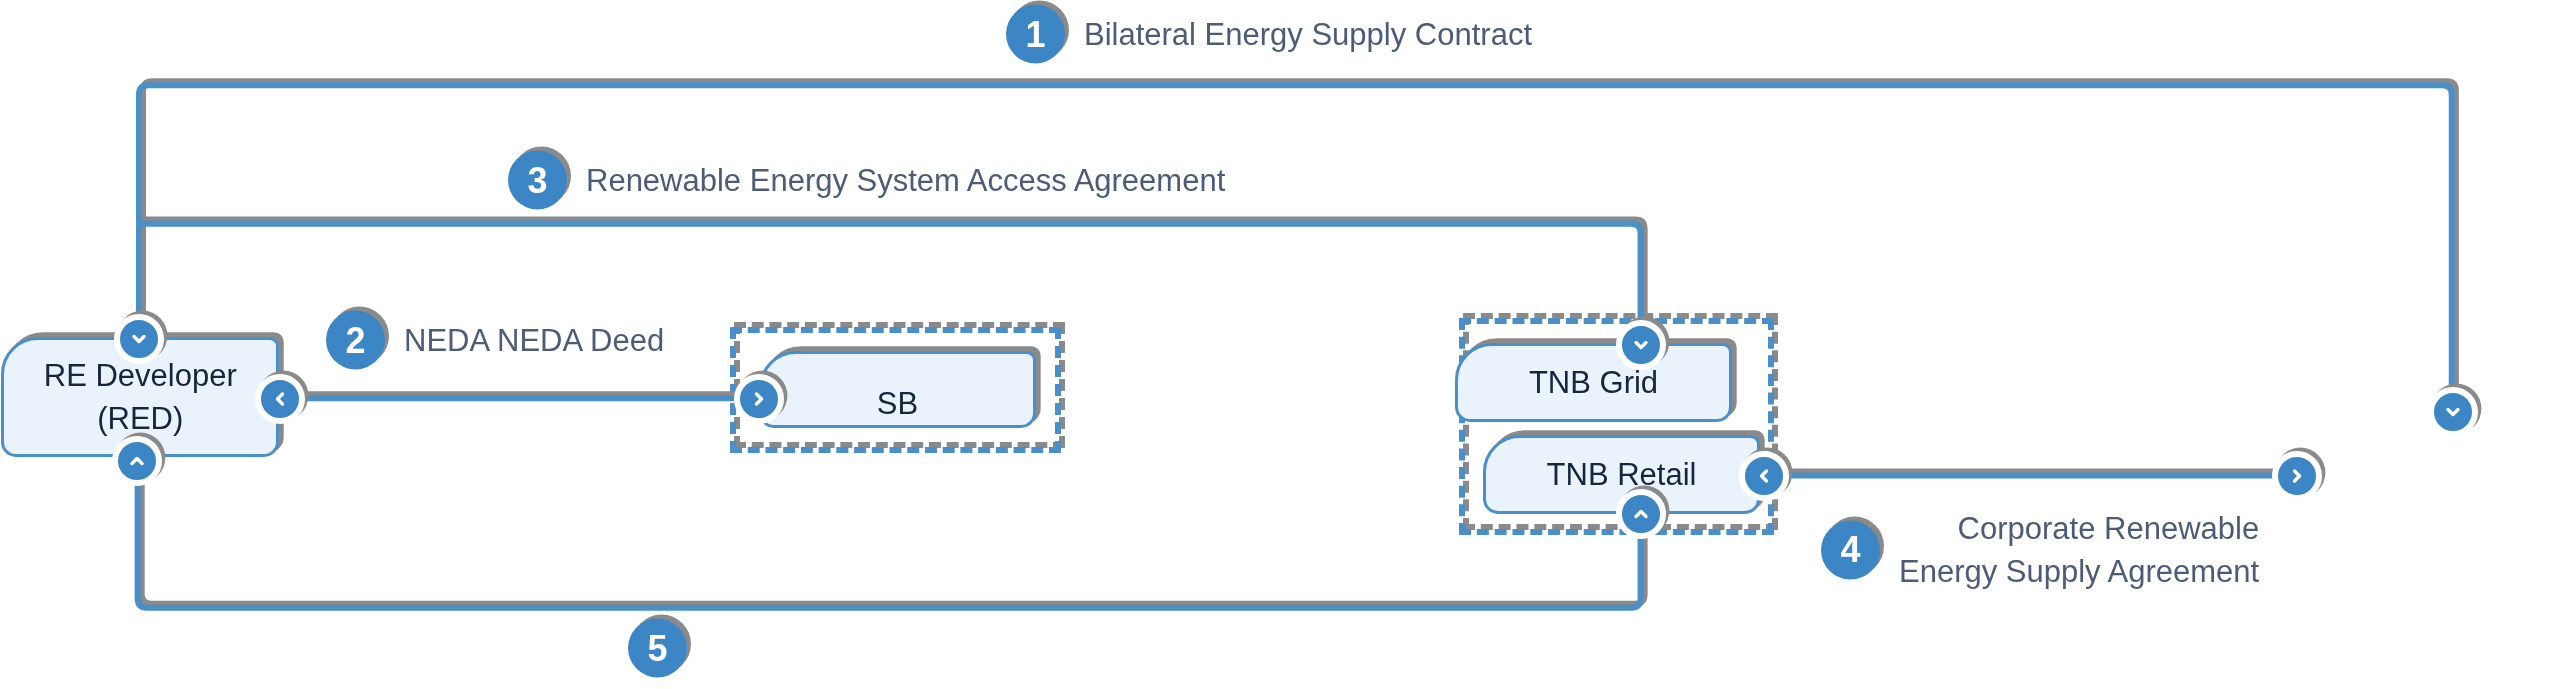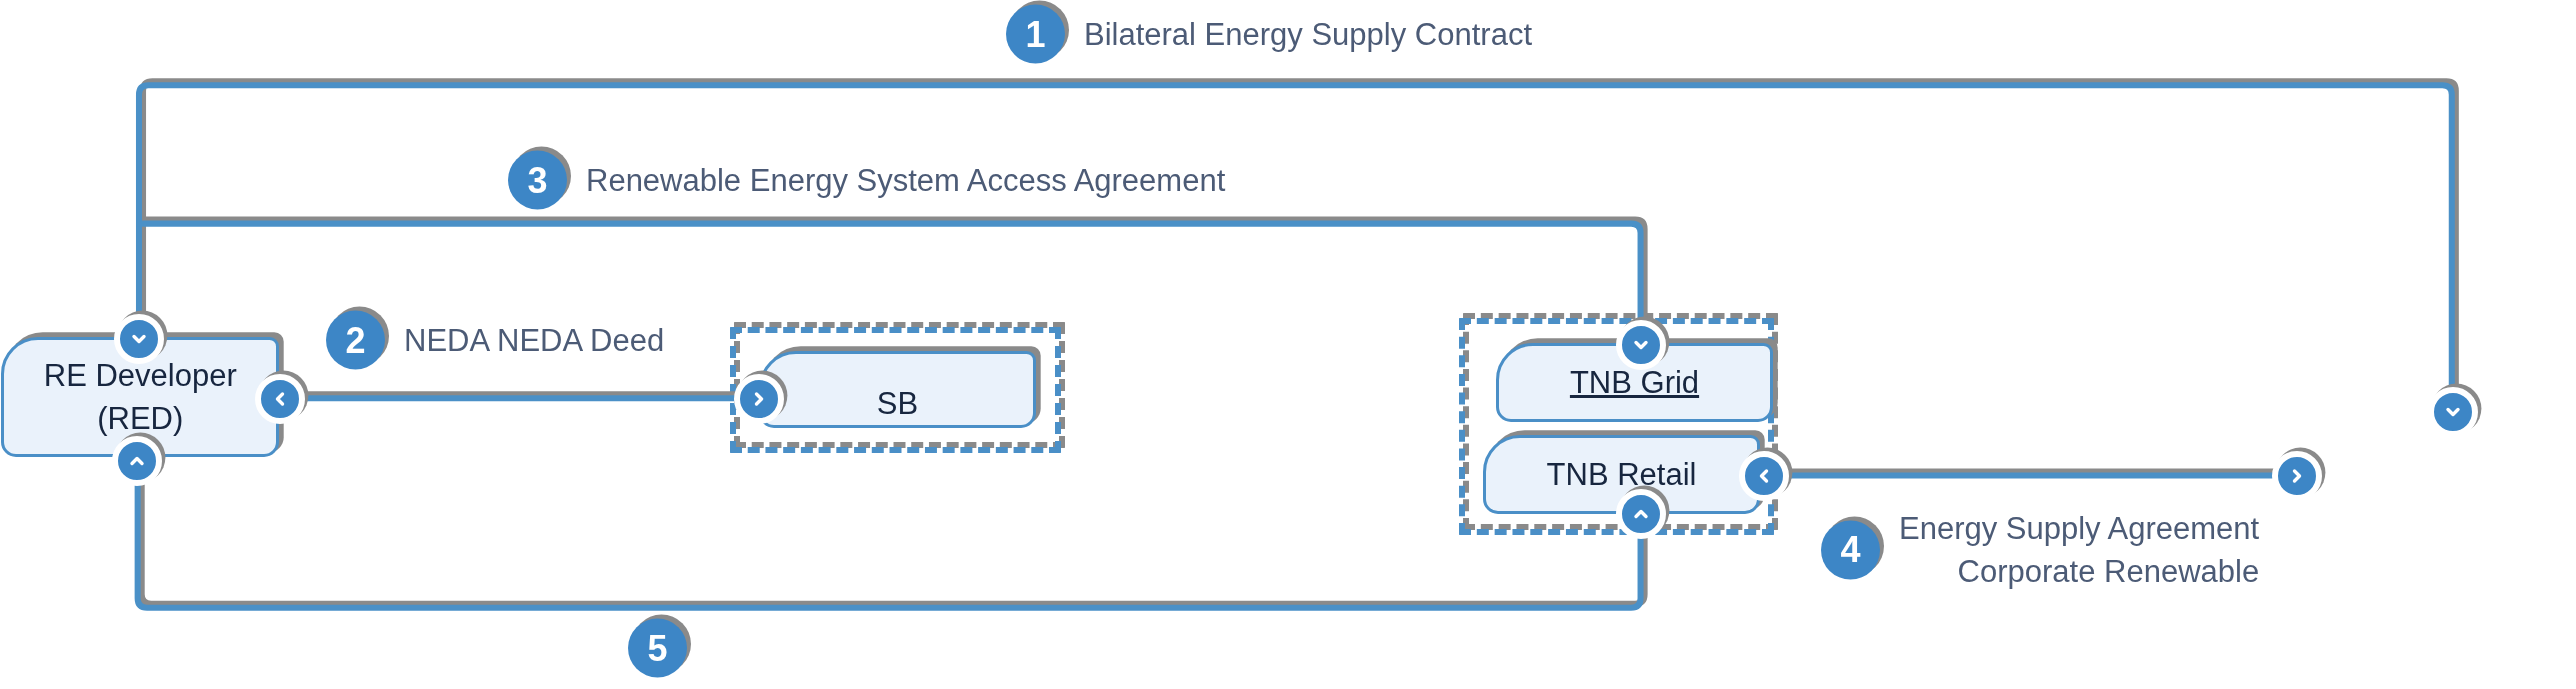--- a/index.html
+++ b/index.html
@@ -91,21 +91,21 @@
 
   <div class="node" style="left:1.3px;top:337px;width:278px;height:120px;">
     <span>RE Developer</span>
     <span>(RED)</span>
   </div>
 
   <div class="node" style="left:759px;top:351px;width:277px;height:77px;justify-content:flex-end;">
     <span>SB</span>
   </div>
 
-  <div class="node" style="left:1496px;top:343px;width:277px;height:79px;text-decoration:underline;">
+  <div class="node" style="left:1455px;top:343px;width:277px;height:79px;">
     <span>TNB Grid</span>
   </div>
 
   <div class="node" style="left:1483px;top:435px;width:277px;height:79px;">
     <span>TNB Retail</span>
   </div>
 
 
   <div class="arrow-badge" style="left:114px;top:314px;">
     <svg viewBox="0 0 24 24">
@@ -178,22 +178,22 @@
     <div class="text">
       <span>Renewable Energy System Access Agreement</span>
     </div>
   </div>
 
   <div class="annotation" style="left:1821px;top:550px;">
     <div class="num-badge">
       <span>4</span>
     </div>
     <div class="text">
+      <span>Corporate Renewable</span>
       <span>Energy Supply Agreement</span>
-      <span>Corporate Renewable</span>
     </div>
   </div>
 
   <div class="annotation" style="left:628px;top:648px;">
     <div class="num-badge">
       <span>5</span>
     </div>
   </div>
 
 </div>

